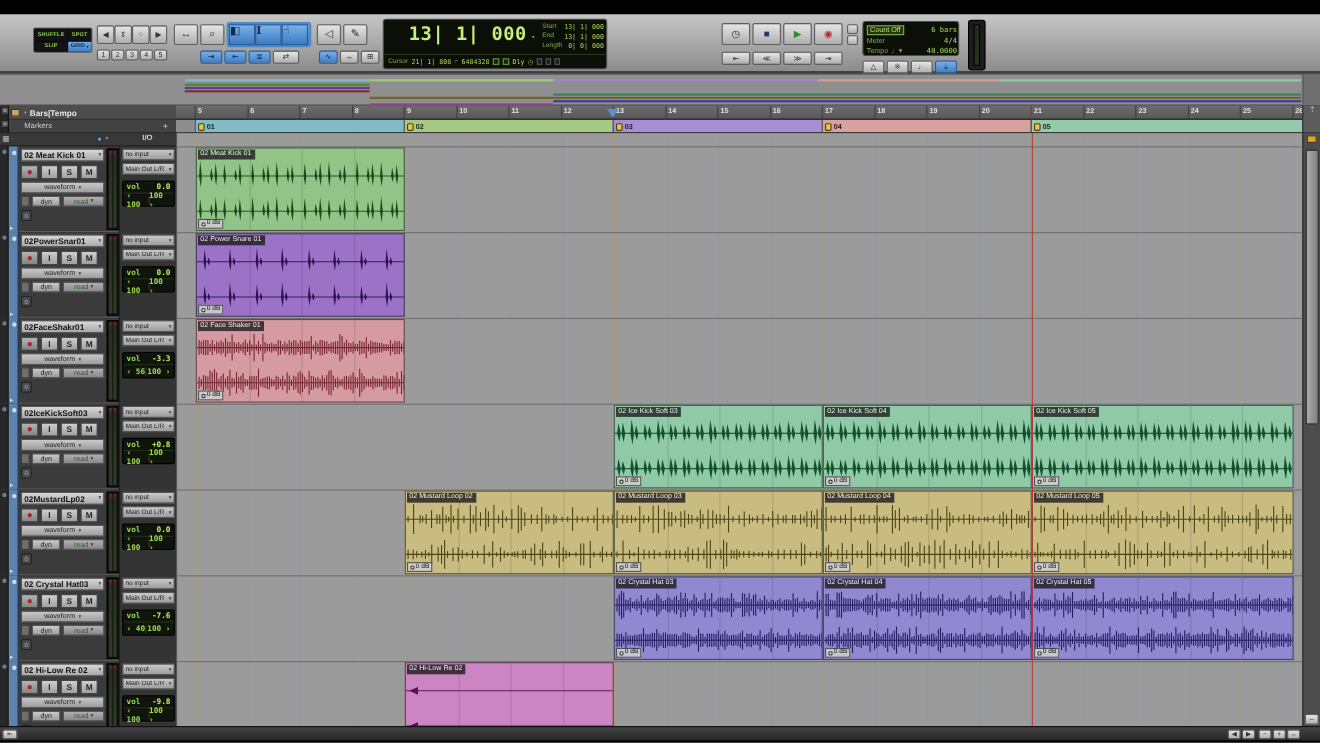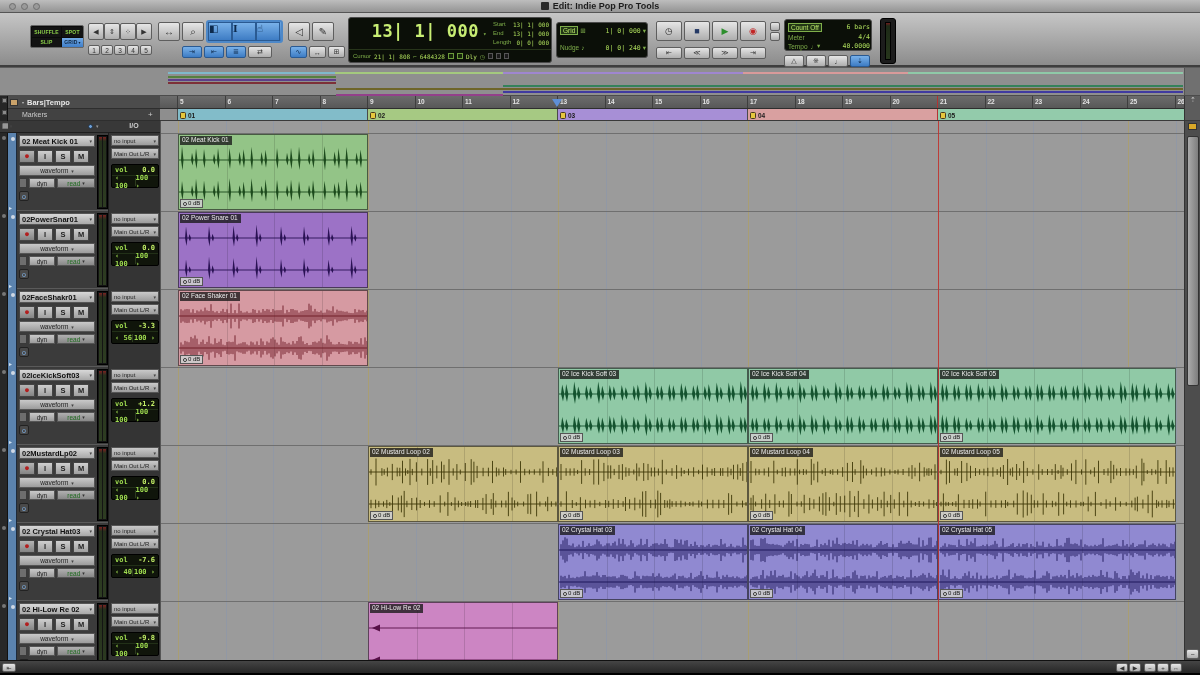--- a/index.html
+++ b/index.html
@@ -125,26 +125,20 @@
 #vs-thumb{position:absolute;left:2px;top:40px;width:12px;height:250px;background:linear-gradient(90deg,#ababab,#7e7e7e);border:1px solid #333;border-radius:2px}
 .vsb{position:absolute;left:1px;width:13px;height:10px;font-size:7px}
 #bottombar{position:absolute;left:0;top:660px;width:1200px;height:13px;background:linear-gradient(#454545,#262626);border-top:1px solid #111}
 .bbtn{position:absolute;top:2px;width:12px;height:9px;font-size:6px}
 </style>
 </head>
 <body>
 
 <div id="root">
 
-  <div id="titlebar">
-    <div class="tl" style="left:9px"></div>
-    <div class="tl" style="left:21px"></div>
-    <div class="tl" style="left:33px"></div>
-    <div id="wtitle"><span class="doc-ico"></span><span>Edit: Indie Pop Pro Tools</span></div>
-  </div>
 
   <div id="toolbar">
     <div id="modes">
       <div class="mode">SHUFFLE</div>
       <div class="mode">SPOT</div>
       <div class="mode">SLIP</div>
       <div class="mode sel">
           <span>GRID</span>
           <span class="xs">▾</span>
         </div>
@@ -231,34 +225,20 @@
         <span class="badge"></span>
         <span class="badge"></span>
         <span style="color:#b9e468">Dly</span>
         <span class="lcd-label">◷</span>
         <span class="gbox"></span>
         <span class="gbox"></span>
         <span class="gbox"></span>
       </div>
     </div>
 
-    <div id="gridnudge">
-      <div class="gn-row" style="top:2px">
-        <span class="hl">Grid</span>
-        <span class="lcd-label">⊞</span>
-        <span class="gn-val">1| 0| 000</span>
-        <span class="lcd-label">▾</span>
-      </div>
-      <div class="gn-row" style="top:19px">
-        <span class="lcd-label">Nudge</span>
-        <span class="lcd-label">♪</span>
-        <span class="gn-val">0| 0| 240</span>
-        <span class="lcd-label">▾</span>
-      </div>
-    </div>
 
     <div class="gbtn tpb" style="left:656px">
         <span>◷</span>
       </div>
     <div class="gbtn tpb" style="left:684px;color:#253a66">
         <span>■</span>
       </div>
     <div class="gbtn tpb" style="left:712px;color:#2d8f2d">
         <span>▶</span>
       </div>
@@ -634,21 +614,21 @@
             <span class="lbl">no input</span>
             <span class="dd">▾</span>
           </div>
       <div class="ioout">
             <span class="lbl">Main Out L/R</span>
             <span class="dd">▾</span>
           </div>
       <div class="iolcd">
         <div class="vrow">
               <span>vol</span>
-              <span class="vv">+1.2</span>
+              <span class="vv">+0.8</span>
             </div>
         <div class="prow">
               <span>‹ 100</span>
               <span class="pdiv"></span>
               <span>100 ›</span>
             </div>
       </div>
     </div>
   </div>
       <div class="track" style="top:312px">

